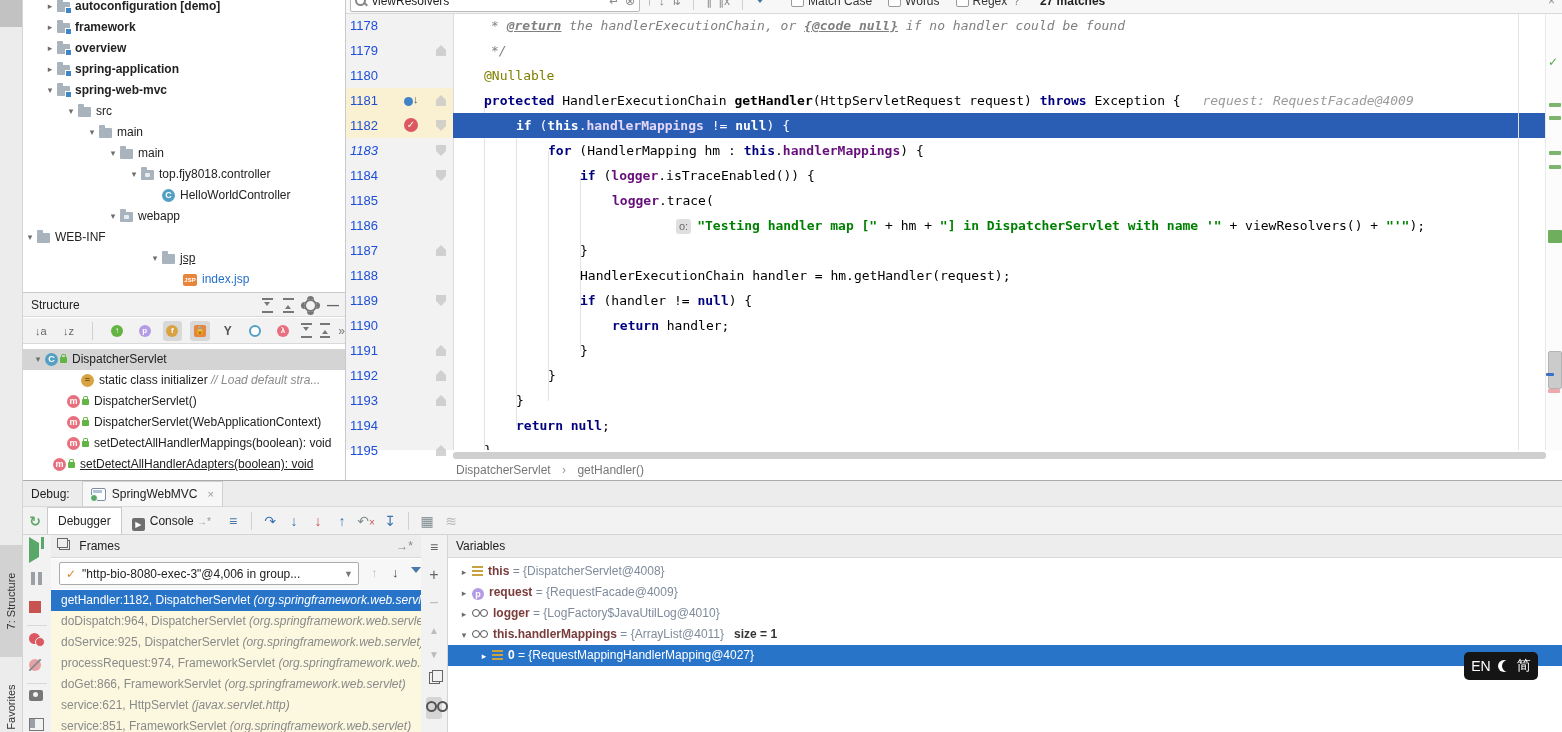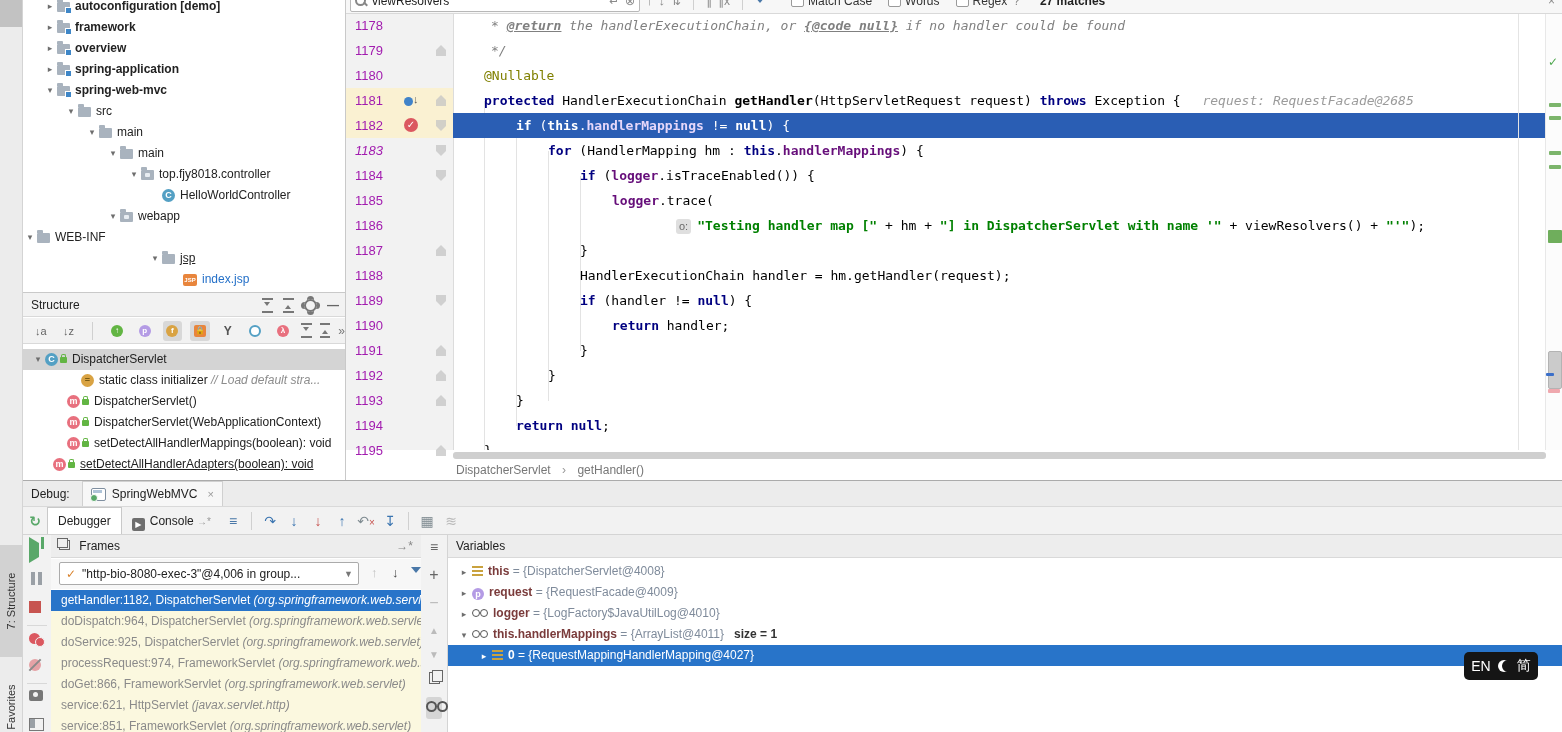--- a/index.html
+++ b/index.html
@@ -56,21 +56,21 @@
   #searchbar .inner{position:absolute;left:0;top:-12px;width:100%;height:25px;display:flex;align-items:center;gap:6px;padding-left:4px;box-sizing:border-box;}
   .sfield{position:relative;width:280px;height:20px;background:#fff;border:1px solid #B8B8B8;border-radius:2px;display:flex;align-items:center;gap:6px;padding:0 4px;}
   .ic-mag{width:7px;height:7px;border:2px solid #888;border-radius:50%;position:relative;}
   .ic-mag::after{content:"";position:absolute;left:6px;top:6px;width:5px;height:2px;background:#888;transform:rotate(45deg);}
   .sico{color:#8a8a8a;font-size:12px;}
   .chk{display:flex;align-items:center;gap:4px;color:#333;}
   .chk .box{width:11px;height:11px;border:1px solid #9a9a9a;background:#fff;border-radius:2px;}
   #gutter{left:0;top:13px;width:107px;height:437px;background:#F2F2F2;border-right:1px solid #DCDCDC;}
   .gutrow{position:absolute;left:0;width:107px;height:25px;}
   .gutrow.cream{background:#FAF1D2;}
-  .lnum{position:absolute;left:4px;top:0;width:38px;height:25px;line-height:25px;text-align:center;color:#a21caf;font-size:13px;}
+  .lnum{position:absolute;left:4px;top:0;width:38px;height:25px;line-height:25px;text-align:left;color:#1d4ed8;font-size:13px;}
   .fold{position:absolute;left:90px;top:7px;width:10px;height:11px;background:#C4C4C4;opacity:.75;}
   .fold.d{clip-path:polygon(0 0,100% 0,100% 55%,50% 100%,0 55%);}
   .fold.u{clip-path:polygon(0 45%,50% 0,100% 45%,100% 100%,0 100%);}
   .gico{position:absolute;left:58px;top:5px;}
   .ic-bp{width:14px;height:14px;border-radius:50%;background:#DB5860;color:#fff;font-size:10px;line-height:14px;text-align:center;}
   .ic-ovr{width:9px;height:9px;border-radius:50%;background:#4083C9;position:relative;top:2px;}
   .ic-ovr::after{content:"\2193";position:absolute;left:9px;top:-4px;color:#5a5a5a;font-size:11px;}
   #codearea{left:107px;top:13px;right:17px;height:437px;overflow:hidden;}
   .ln{position:absolute;left:0;width:100%;height:25px;line-height:25px;white-space:pre;font-family:"DejaVu Sans Mono","Liberation Mono",monospace;font-size:13px;color:#000;}
   .ln.exec{background:#2A5EB4;}
@@ -356,21 +356,21 @@
       </div>
     <div id="codearea" class="abs">
       <div class="iguide" style="left:31px;top:88px;height:350px;"></div>
       <div class="iguide" style="left:63px;top:113px;height:300px;"></div>
       <div class="iguide" style="left:95px;top:138px;height:250px;"></div>
       <div class="iguide" style="left:127px;top:163px;height:175px;"></div>
       <div id="marginline"></div>
     <div class="ln" style="top: 0px; padding-left: 38px;"><span class="tk-c">* </span><span class="tk-ct">@return</span><span class="tk-c"> the handlerExecutionChain, or </span><span class="tk-ct">{@code null}</span><span class="tk-c"> if no handler could be found</span></div>
         <div class="ln" style="top: 25px; padding-left: 38px;"><span class="tk-c">*/</span></div>
         <div class="ln" style="top: 50px; padding-left: 31px;"><span class="tk-a">@Nullable</span></div>
-        <div class="ln" style="top: 75px; padding-left: 31px;"><span class="tk-k">protected </span><span class="tk-p">HandlerExecutionChain </span><span class="tk-d">getHandler</span><span class="tk-p">(HttpServletRequest request) </span><span class="tk-k">throws </span><span class="tk-p">Exception { </span><span class="tk-h">request: RequestFacade@2685</span></div>
+        <div class="ln" style="top: 75px; padding-left: 31px;"><span class="tk-k">protected </span><span class="tk-p">HandlerExecutionChain </span><span class="tk-d">getHandler</span><span class="tk-p">(HttpServletRequest request) </span><span class="tk-k">throws </span><span class="tk-p">Exception { </span><span class="tk-h">request: RequestFacade@4009</span></div>
         <div class="ln exec" style="top: 100px; padding-left: 63px;"><span class="tk-k">if </span><span class="tk-p">(</span><span class="tk-k">this</span><span class="tk-p">.</span><span class="tk-f">handlerMappings</span><span class="tk-p"> != </span><span class="tk-k">null</span><span class="tk-p">) {</span></div>
         <div class="ln" style="top: 125px; padding-left: 95px;"><span class="tk-k">for </span><span class="tk-p">(HandlerMapping hm : </span><span class="tk-k">this</span><span class="tk-p">.</span><span class="tk-f">handlerMappings</span><span class="tk-p">) {</span></div>
         <div class="ln" style="top: 150px; padding-left: 127px;"><span class="tk-k">if </span><span class="tk-p">(</span><span class="tk-f">logger</span><span class="tk-p">.isTraceEnabled()) {</span></div>
         <div class="ln" style="top: 175px; padding-left: 159px;"><span class="tk-f">logger</span><span class="tk-p">.trace(</span></div>
         <div class="ln" style="top: 200px; padding-left: 223px;"><span class="chip">o:</span><span class="tk-s">"Testing handler map ["</span><span class="tk-p"> + hm + </span><span class="tk-s">"] in DispatcherServlet with name '"</span><span class="tk-p"> + viewResolvers() + </span><span class="tk-s">"'"</span><span class="tk-p">);</span></div>
         <div class="ln" style="top: 225px; padding-left: 127px;"><span class="tk-p">}</span></div>
         <div class="ln" style="top: 250px; padding-left: 127px;"><span class="tk-p">HandlerExecutionChain handler = hm.getHandler(request);</span></div>
         <div class="ln" style="top: 275px; padding-left: 127px;"><span class="tk-k">if </span><span class="tk-p">(handler != </span><span class="tk-k">null</span><span class="tk-p">) {</span></div>
         <div class="ln" style="top: 300px; padding-left: 159px;"><span class="tk-k">return </span><span class="tk-p">handler;</span></div>
         <div class="ln" style="top: 325px; padding-left: 127px;"><span class="tk-p">}</span></div>

